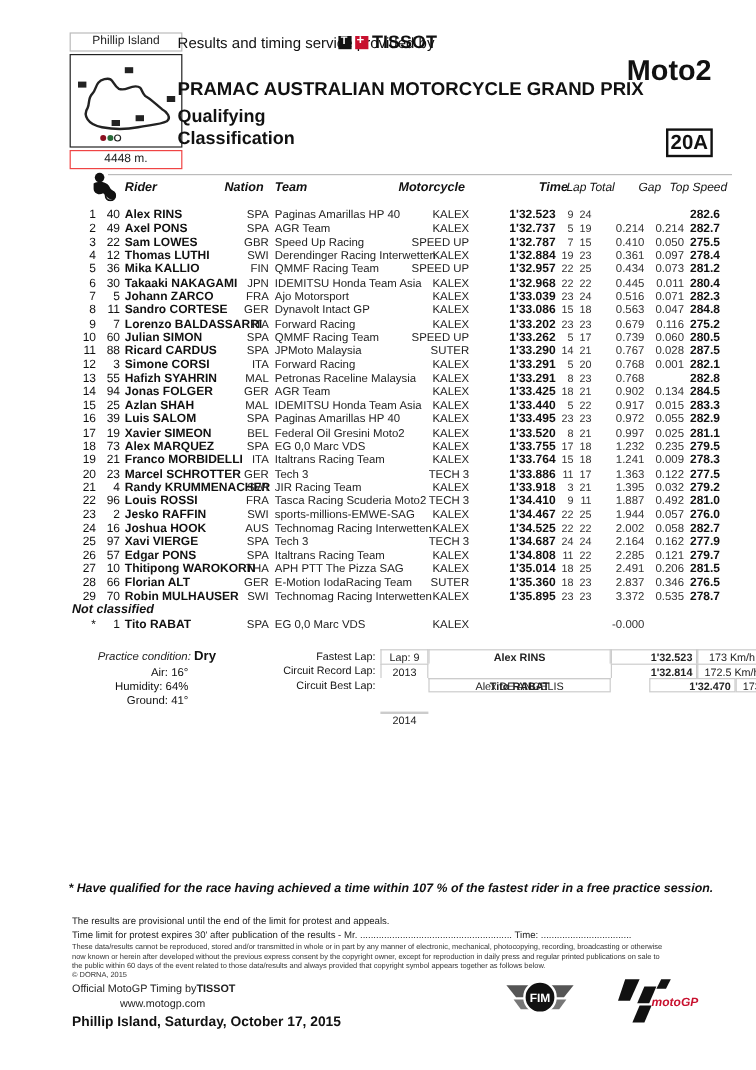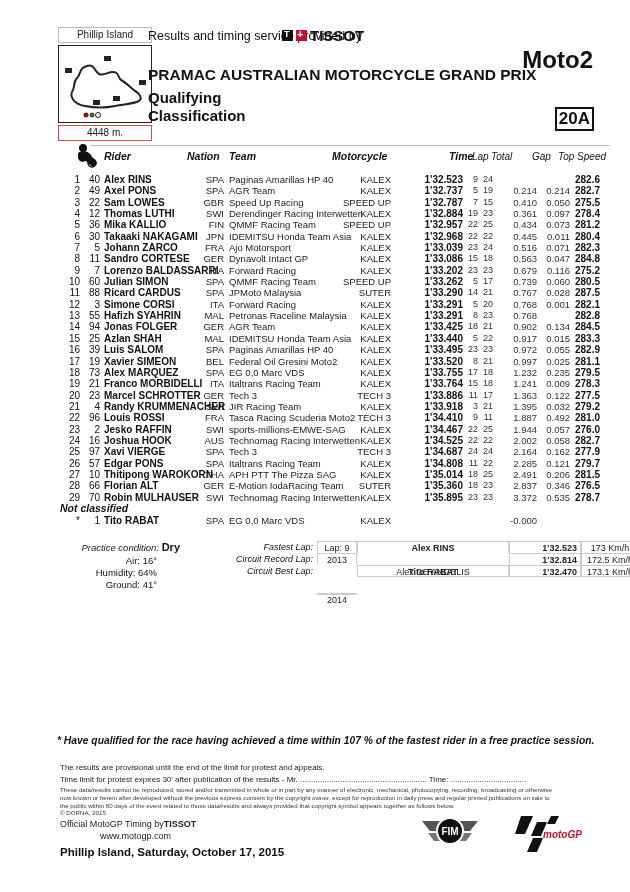--- a/index.html
+++ b/index.html
@@ -47,21 +47,21 @@
   .c-prev { right: 60px; font-size: 9.5px; color: #333; }
   .c-speed { right: 30px; font-weight: bold; }
   .notcl { left: 60px; top: 502px; font-size: 10.5px; font-weight: bold; font-style: italic; }
 
   
   .cond { font-size: 9.5px; text-align: right; }
   .cond i { color: #222; }
   .cond b { font-weight: bold; }
   .records { left: 213px; top: 541px; }
   .rec-row { display: flex; height: 12px; line-height: 12px; font-size: 9px; }
-  .rec-label { width: 100px; text-align: right; font-style: italic; padding-right: 4px; }
+  .rec-label { width: 100px; text-align: right; padding-right: 4px; }
   .rec-cell { border: 1px solid #ccc; border-bottom: none; text-align: center; color: #222; }
   .rec-row:last-child .rec-cell { border-bottom: 1px solid #ccc; }
 
   .note { left: 57px; top: 735px; font-size: 10.3px; font-weight: bold; font-style: italic; }
   .small { font-size: 8px; color: #222; }
   .tiny { font-size: 6.2px; color: #333; line-height: 8px; }
   .footer-big { left: 60px; top: 846px; font-size: 11.5px; font-weight: bold; }
 </style>
 </head>
 <body>
@@ -567,21 +567,21 @@
       <div class="rec-label">Circuit Record Lap:</div>
       <div class="rec-cell" style="width: 38px;">2013</div>
       <div class="rec-cell" style="width: 150px; font-weight: normal; margin-top: 12px;">Alex DE ANGELIS</div>
       <div class="rec-cell" style="width: 67px; font-weight: bold; text-align: right; padding-right: 3px;">1'32.814</div>
       <div class="rec-cell" style="width: 56px;">172.5 Km/h</div>
     </div>
     <div class="rec-row">
       <div class="rec-label">Circuit Best Lap:</div>
       <div class="rec-cell" style="width: 38px; margin-top: 28px;">2014</div>
       <div class="rec-cell" style="width: 150px; font-weight: bold;">Tito RABAT</div>
-      <div class="rec-cell" style="width: 67px; font-weight: bold; text-align: right; padding-right: 3px;">1'32.470</div>
+      <div class="rec-cell" style="width: 67px; font-weight: bold; text-align: right; padding-right: 3px; margin-left: 32px;">1'32.470</div>
       <div class="rec-cell" style="width: 56px;">173.1 Km/h</div>
     </div>
   </div>
 
 <div class="abs note">*  Have qualified for the race having achieved a time within 107 % of the fastest rider in a free practice session.</div>
 <div class="abs small" style="left:60px; top:763px;">The results are provisional until the end of the limit for protest and appeals.</div>
 <div class="abs small" style="left:60px; top:775px;">Time limit for protest expires 30' after publication of the results  -  Mr. ......................................................... Time:  ..................................</div>
 <div class="abs tiny" style="left:60px; top:786px; width:500px;">These data/results cannot be reproduced, stored and/or transmitted in whole or in part by any manner of electronic, mechanical, photocopying, recording, broadcasting or otherwise now known or herein after developed without the previous express consent by the copyright owner, except for reproduction in daily press and regular printed publications on sale to the public within 60 days of the event related to those data/results and always provided that copyright symbol appears together as follows below.</div>
 <div class="abs tiny" style="left:60px; top:809px;">© DORNA, 2015</div>
 <div class="abs" style="left:60px; top:819px; font-size:9px; color:#222;">

